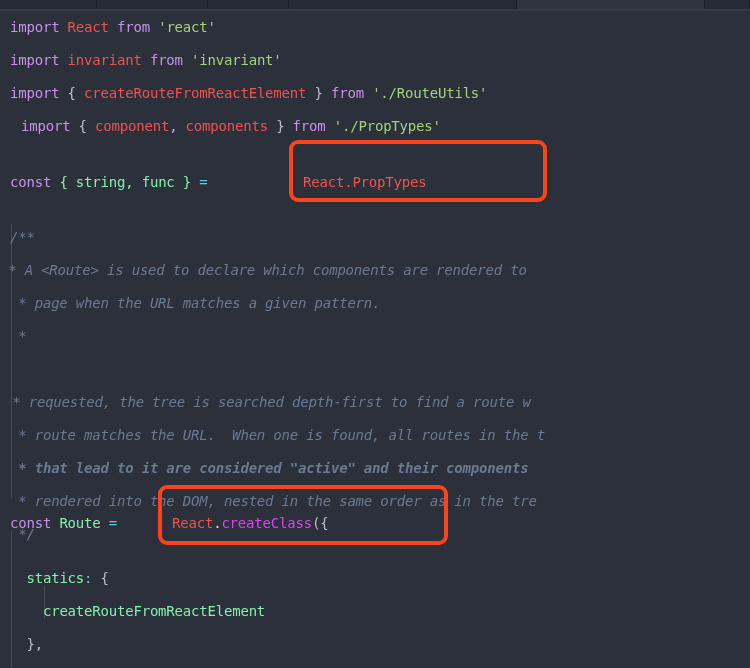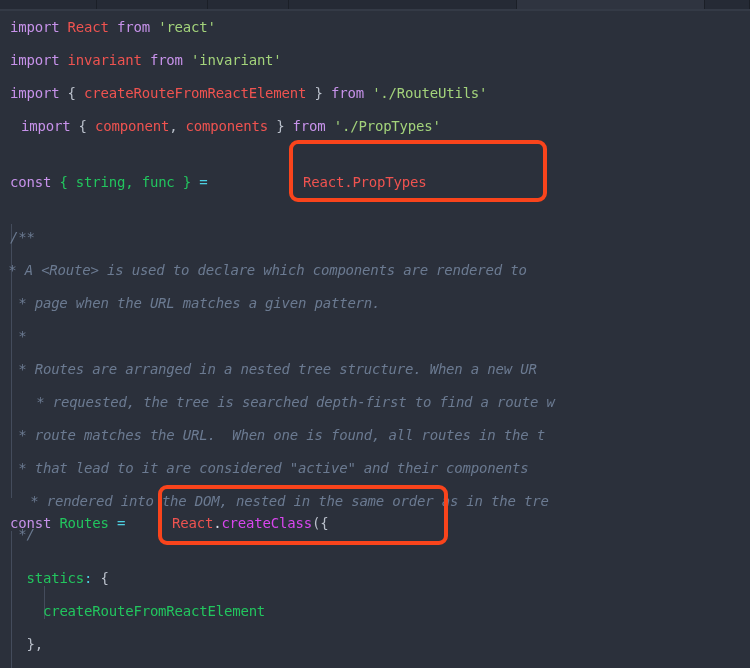--- a/index.html
+++ b/index.html
@@ -59,21 +59,21 @@
     font-size: 14px;
     letter-spacing: -0.2px;
     color: #c0c5ce;
   }
 
   
   .kw      { color: #c792ea; }          
   .ident   { color: #ef5350; }          
   .str     { color: #a3d37b; }          
   .punc    { color: #b9bfca; }          
-  .plain   { color: #22c55e; }          
+  .plain   { color: #86efac; }          
   .op      { color: #4dd0e1; }          
   .fn      { color: #d946ef; }          
   .dot     { color: #d8dee9; }
   .cmt     { color: #6b7a91; font-style: italic; }
 
   
   .guide {
     position: absolute;
     width: 1px;
     background: #444c5c;
@@ -119,28 +119,27 @@
     <div class="line" style="top:99px; left:10px;margin-left:11px;"><span class="kw">import</span><span> </span><span class="punc">{</span><span> </span><span class="ident">component</span><span class="punc">,</span><span> </span><span class="ident">components</span><span> </span><span class="punc">}</span><span> </span><span class="kw">from</span><span> </span><span class="str">'./PropTypes'</span></div>
 
     <div class="line" style="top:155px; left:10px;"><span class="kw">const</span><span> </span><span class="plain">{ string, func }</span><span> </span><span class="op">=</span></div>
 
     <div class="line" style="top:155px; left:303px;"><span class="ident">React</span><span class="ident">.PropTypes</span></div>
 
     <div class="line cmt" style="top:210px; left:10px;">/**</div>
     <div class="line cmt" style="top:243px; left:0;"> * A &lt;Route&gt; is used to declare which components are rendered to</div>
     <div class="line cmt" style="top:276px; left:10px;text-align:right;"> * page when the URL matches a given pattern.</div>
     <div class="line cmt" style="top:309px; left:10px;"> *</div>
-    <div class="line cmt" style="top:342px; left:10px;"> * Routes are arranged in a nested tree structure. When a new UR</div>
-    <div class="line cmt" style="top:375px; left:28px;"> * requested, the tree is searched depth-first to find a route w</div>
+    <div class="line cmt" style="top:375px; left:4px;"> * requested, the tree is searched depth-first to find a route w</div>
     <div class="line cmt" style="top:408px; left:10px;"> * route matches the URL.  When one is found, all routes in the t</div>
-    <div class="line cmt" style="top:441px; left:10px;"> * that lead to it are considered "active" and their components</div>
-    <div class="line cmt" style="top:474px; left:22px;"> * rendered into the DOM, nested in the same order as in the tre</div>
+    <div class="line cmt" style="top:441px; left:10px;font-weight:bold;"> * that lead to it are considered "active" and their components</div>
+    <div class="line cmt" style="top:474px; left:10px;"> * rendered into the DOM, nested in the same order as in the tre</div>
     <div class="line cmt" style="top:507px; left:10px;"> */</div>
 
-    <div class="line" style="top:496px; left:10px;"><span class="kw">const</span><span> </span><span class="plain">Routes</span><span> </span><span class="op">=</span></div>
+    <div class="line" style="top:496px; left:10px;"><span class="kw">const</span><span> </span><span class="plain">Route</span><span> </span><span class="op">=</span></div>
 
     <div class="line" style="top:496px; left:172px;"><span class="ident">React</span><span class="dot">.</span><span class="fn">createClass</span><span class="punc">({</span></div>
 
     <div class="line" style="top:551px; left:10px;"><span>  </span><span class="plain">statics</span><span class="op">:</span><span> </span><span class="punc">{</span></div>
 
     <div class="line" style="top:584px; left:10px;"><span>    </span><span class="plain">createRouteFromReactElement</span></div>
 
     <div class="line" style="top:617px; left:10px;"><span>  </span><span class="punc">},</span></div>
 
   </div>

